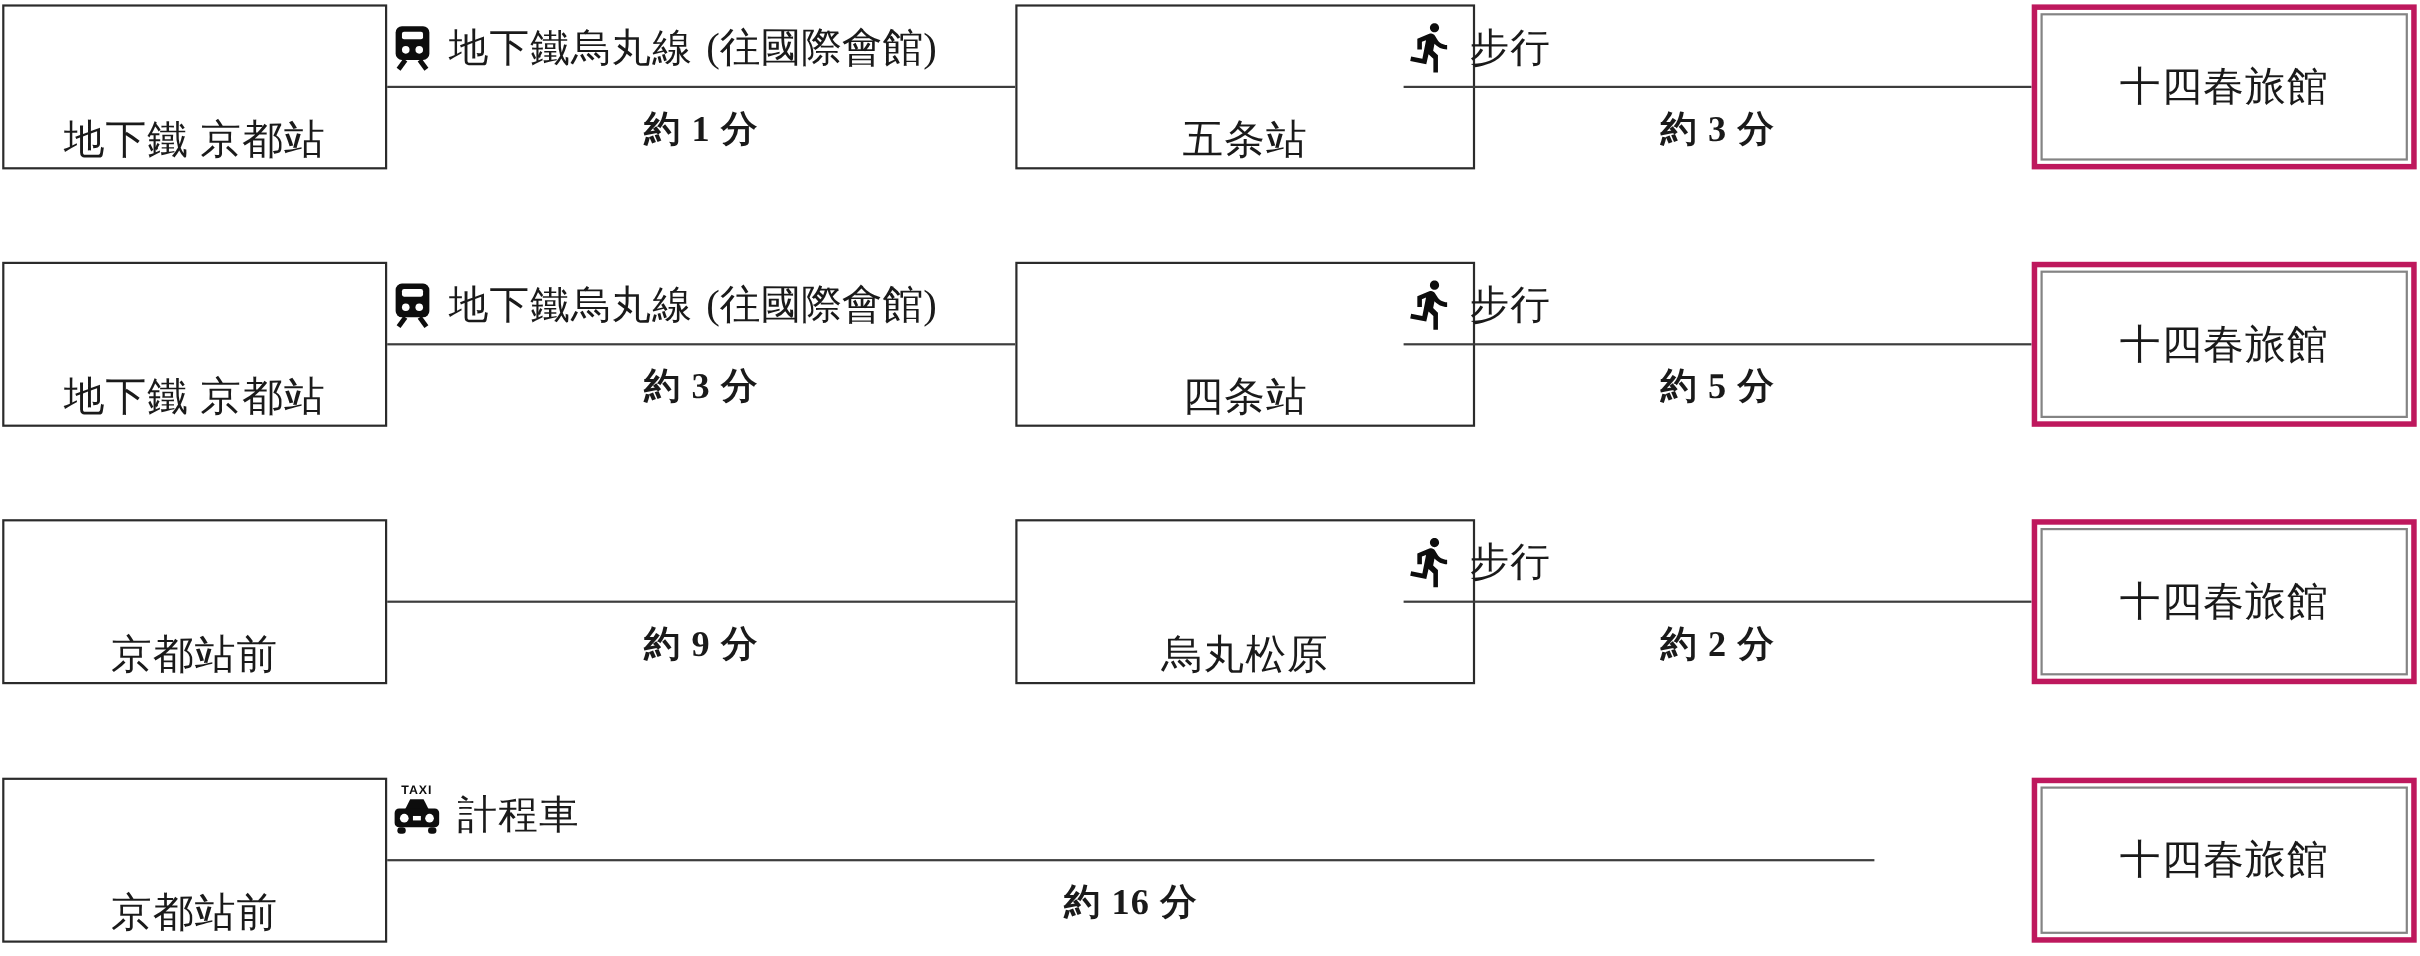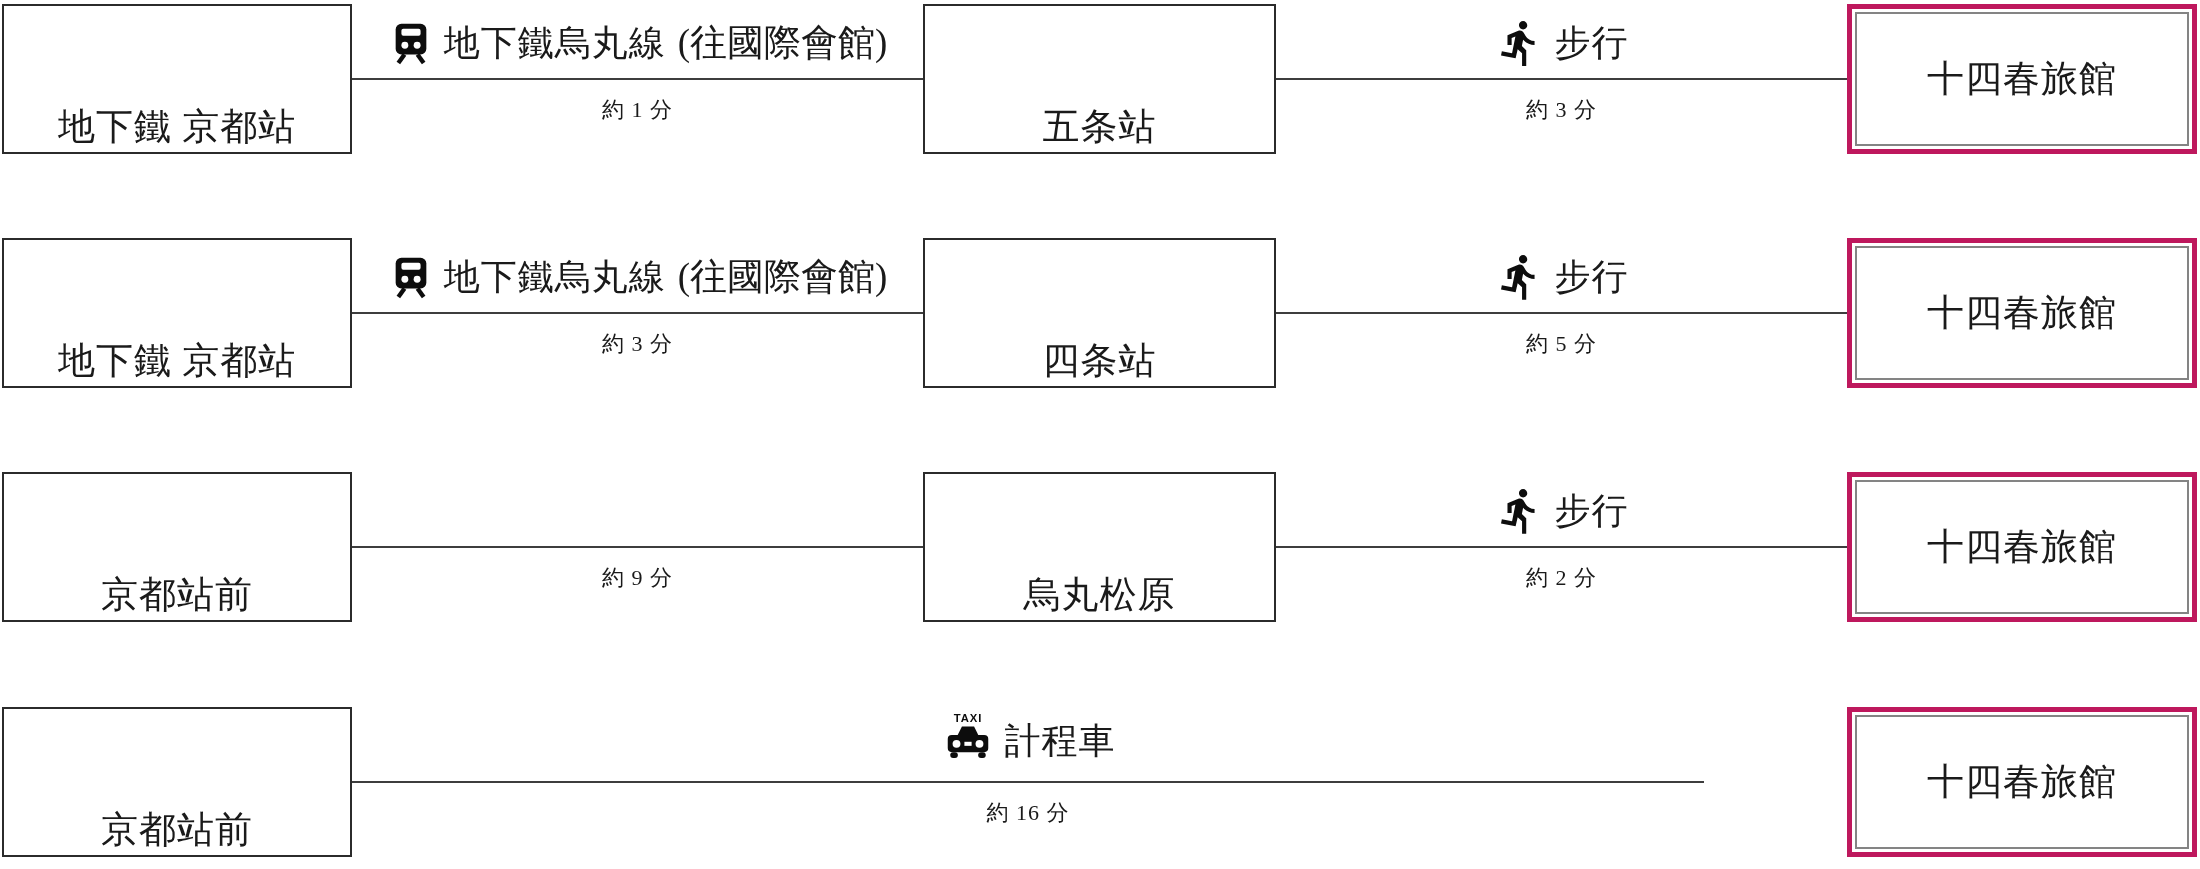--- a/index.html
+++ b/index.html
@@ -16,45 +16,45 @@
   .row-2 { top: 238px; }
   .row-3 { top: 472px; }
   .row-4 { top: 707px; }
 
   .node {
     position: absolute; top: 0; height: 150px;
     display: flex; align-items: flex-end; justify-content: center;
     background: #ffffff; text-align: center;
   }
   .node-start { left: 2px;    width: 350px; border: 2px solid #2b2b2b; }
-  .node-mid   { left: 923px;  width: 353px; border: 2px solid #2b2b2b; }
+  .node-mid   { left: 923px;  width: 418px; border: 2px solid #2b2b2b; }
   .node-dest  { left: 1847px; width: 350px; border: 5px solid #be185d; padding: 3px; }
   .dest-inner {
     width: 100%; height: 100%; border: 2px solid #848484;
     display: flex; align-items: center; justify-content: center;
   }
   .node-label { font-size: 37px; letter-spacing: 1px; white-space: nowrap; }
 
   .edge { position: absolute; top: 0; height: 150px; }
   .edge-seg1 { left: 352px;  width: 571px; }
   .edge-seg2 { left: 1276px; width: 571px; }
   .edge-full { left: 352px;  width: 1352px; }
 
   .edge-line {
     position: absolute; left: 0; right: 0; top: 74px; height: 2px;
     background: #3d3d3d;
   }
   .edge-label {
     position: absolute; left: 0; right: 0; bottom: 86px;
-    display: flex; align-items: center; justify-content: center; gap: 10px;
+    display: flex; align-items: center; justify-content: flex-start; gap: 10px;
     white-space: nowrap;
   }
   .edge-time {
     position: absolute; left: 0; right: 0; top: 91px;
-    text-align: center; font-size: 22px; letter-spacing: 1px;
+    text-align: center; font-size: 33px; letter-spacing: 1px; font-weight: bold;
   }
   .mode { font-size: 36px; letter-spacing: 1px; }
   .note { font-size: 37px; letter-spacing: 0; margin-left: 2px; }
   .icon { display: flex; align-items: center; }
   .icon svg { display: block; }
 </style>
 </head>
 <body>
 
 <svg width="0" height="0" style="position:absolute" aria-hidden="true">

